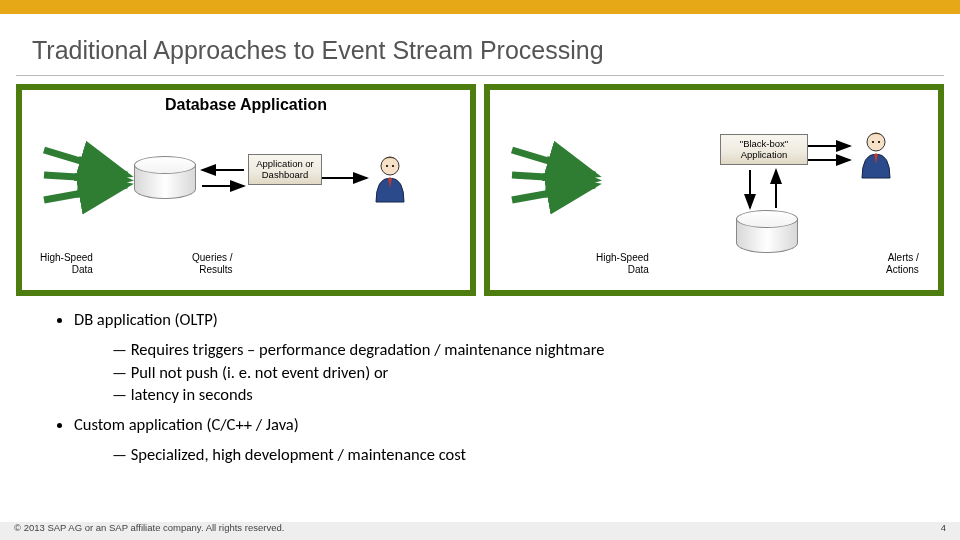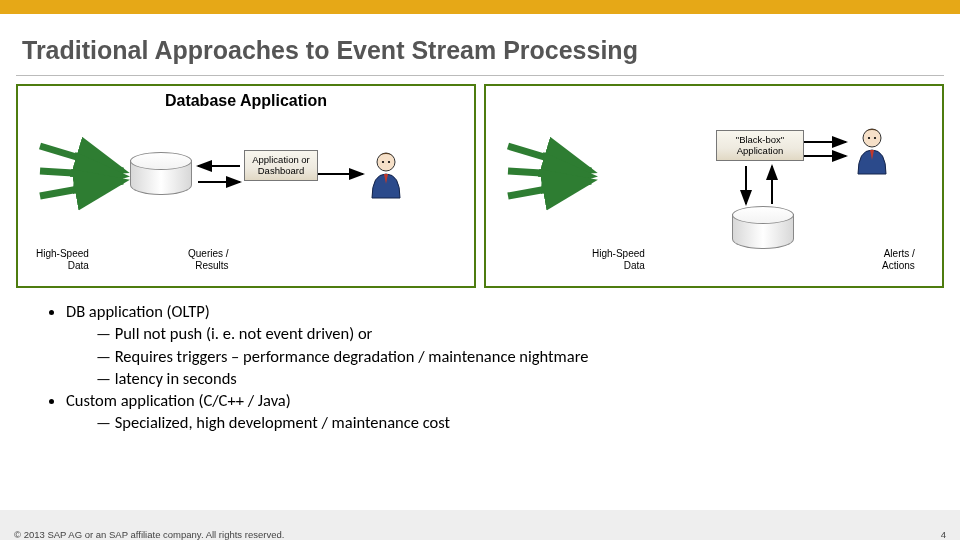--- a/index.html
+++ b/index.html
@@ -1,32 +1,32 @@
 <!DOCTYPE html>
 <html><head>
 <meta charset="utf-8">
 <style>
 html,body{margin:0;padding:0;width:960px;height:540px;font-family:Arial,Helvetica,sans-serif;background:#fff;color:#000;overflow:hidden}
 .topbar{height:14px;background:#e6a817}
-.title{font-size:25px;font-weight:bold;color:#555;margin:22px 0 10px 22px}
+.title{font-size:25px;font-weight:normal;color:#555;margin:22px 0 10px 32px}
 .hr{border:none;border-top:1px solid #bbb;margin:0 16px}
 .panels{display:flex;gap:8px;margin:8px 16px 0 16px}
-.panel{position:relative;flex:1;border:2px solid #4d7c0f;height:200px}
+.panel{position:relative;flex:1;border:6px solid #4d7c0f;height:200px}
 .panel-title{text-align:center;font-weight:bold;font-size:16px;margin-top:6px}
 .annot{position:absolute;font-size:10px;text-align:right;white-space:pre-line;line-height:1.2}
 .cylinder{position:absolute;width:60px;height:42px}
 .cylinder .top{position:absolute;top:0;left:0;width:60px;height:16px;border:1px solid #888;border-radius:50%;background:linear-gradient(#fff,#f3f3f3)}
 .cylinder .body{position:absolute;top:8px;left:0;width:60px;height:34px;border-left:1px solid #888;border-right:1px solid #888;border-bottom:1px solid #888;border-radius:0 0 30px 30px/0 0 10px 10px;background:linear-gradient(90deg,#d8d8d8,#fff,#d8d8d8)}
 .box{position:absolute;border:1px solid #777;background:linear-gradient(#f8f6ee,#eeeadf 60%,#e1d8c4);font-size:9.5px;text-align:center;padding:3px 5px;line-height:1.2}
 .person{position:absolute}
 .bullets{margin:12px 30px 0 40px;font-family:Calibri,Arial,sans-serif;font-size:16.5px;line-height:1.35}
-.bullets ul{margin:0;padding-left:26px;list-style:disc}
+.bullets ul{margin:8px;padding-left:26px;list-style:disc}
 .bullets ul ul{list-style:none;padding-left:30px}
 .bullets ul ul li::before{content:"—  ";color:#000}
-.footer{position:absolute;bottom:0;left:0;right:0;height:30px;background:#eee;font-size:9.5px;color:#444;display:flex;align-items:flex-end;justify-content:space-between;padding:0 14px}
+.footer{position:absolute;bottom:0;left:0;right:0;height:18px;background:#eee;font-size:9.5px;color:#444;display:flex;align-items:flex-start;justify-content:space-between;padding:0 14px}
 svg{overflow:visible}
 </style>
 </head>
 <body>
 
 <div class="topbar"></div>
 <div class="title">Traditional Approaches to Event Stream Processing</div>
 <hr class="hr">
 
 <div class="panels">
@@ -104,22 +104,22 @@
     <div class="annot" style="left:396px;top:162px">Alerts /
 Actions</div>
   </div>
 
 </div>
 
 <div class="bullets">
   <ul>
     <li><span>DB application (OLTP)</span>
       <ul>
+        <li>Requires triggers – performance degradation / maintenance nightmare</li>
         <li>Pull not push (i. e. not event driven) or</li>
-        <li>Requires triggers – performance degradation / maintenance nightmare</li>
         <li>latency in seconds</li>
       </ul>
     </li>
     <li><span>Custom application (C/C++ / Java)</span>
       <ul>
         <li>Specialized, high development / maintenance cost</li>
       </ul>
     </li>
   </ul>
 </div>

